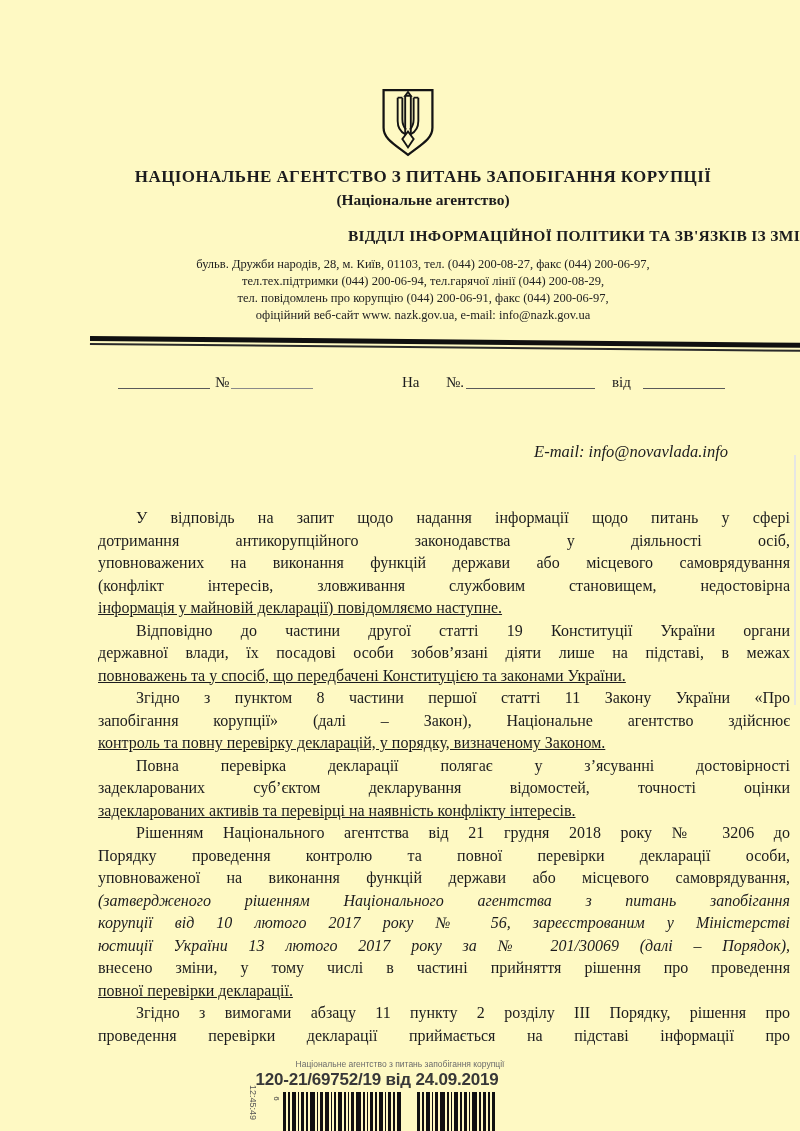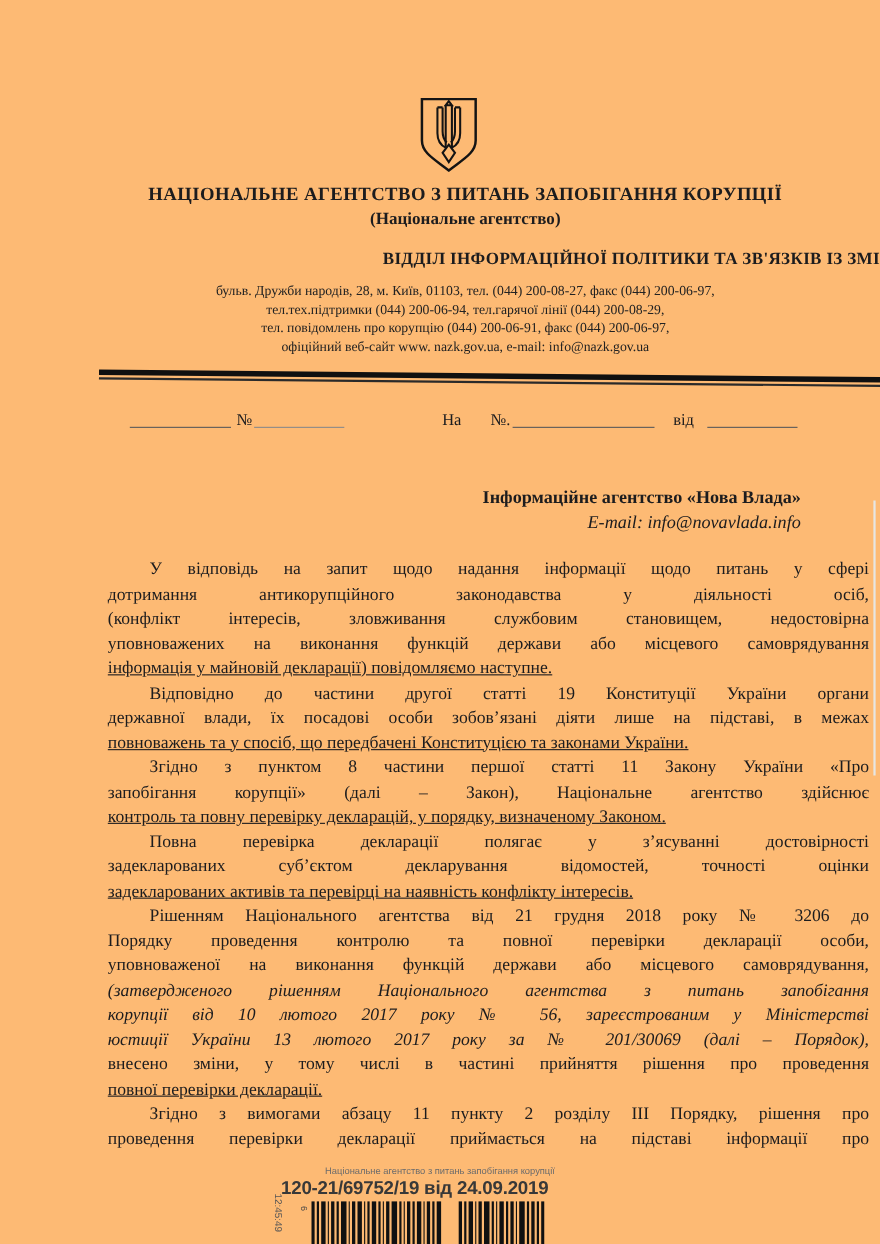--- a/index.html
+++ b/index.html
@@ -1,21 +1,21 @@
 <!DOCTYPE html>
 <html lang="uk"><head>
 <meta charset="utf-8">
 <style>
   html,body{margin:0;padding:0;}
   body{background:#e8e8e8;}
   .page{
     position:relative;
     width:800px;height:1131px;
     margin:0 auto;
-    background:#fdba74;
+    background:#fef9c3;
     overflow:hidden;
     font-family:"Liberation Serif","DejaVu Serif",serif;
     color:#1c1c1e;
   }
   
   .emblem{position:absolute;left:377px;top:86px;width:62px;height:74px;}
   .head-wrap{position:absolute;left:46px;right:0;top:166px;text-align:center;}
   .org-name{font-size:17px;font-weight:bold;letter-spacing:.4px;line-height:22px;}
   .org-short{font-size:15.5px;font-weight:bold;line-height:20px;margin-top:2px;}
   .dept{font-size:15.5px;font-weight:bold;letter-spacing:.3px;margin-top:17px;text-align:right;}
@@ -104,30 +104,29 @@
     <span class="lbl lbl-no">№</span>
     <span class="u u2"></span>
     <span class="lbl lbl-na">На</span>
     <span class="lbl lbl-no2">№.</span>
     <span class="u u3"></span>
     <span class="lbl lbl-vid">від</span>
     <span class="u u4"></span>
   </div>
 
   <div class="recipient">
-    <div class="name">Інформаційне агентство «Нова Влада»</div>
     <div class="mail">E-mail: info@novavlada.info</div>
   </div>
 
   <div class="body-text">
     <div>
       <div class="bl first">У відповідь на запит щодо надання інформації щодо питань у сфері</div>
       <div class="bl">дотримання антикорупційного законодавства у діяльності осіб,</div>
+      <div class="bl">уповноважених на виконання функцій держави або місцевого самоврядування</div>
       <div class="bl">(конфлікт інтересів, зловживання службовим становищем, недостовірна</div>
-      <div class="bl">уповноважених на виконання функцій держави або місцевого самоврядування</div>
       <div class="bl last">інформація у майновій декларації) повідомляємо наступне.</div>
     </div>
     <div>
       <div class="bl first">Відповідно до частини другої статті 19 Конституції України органи</div>
       <div class="bl">державної влади, їх посадові особи зобов’язані діяти лише на підставі, в межах</div>
       <div class="bl last">повноважень та у спосіб, що передбачені Конституцією та законами України.</div>
     </div>
     <div>
       <div class="bl first">Згідно з пунктом 8 частини першої статті 11 Закону України «Про</div>
       <div class="bl">запобігання корупції» (далі – Закон), Національне агентство здійснює</div>

